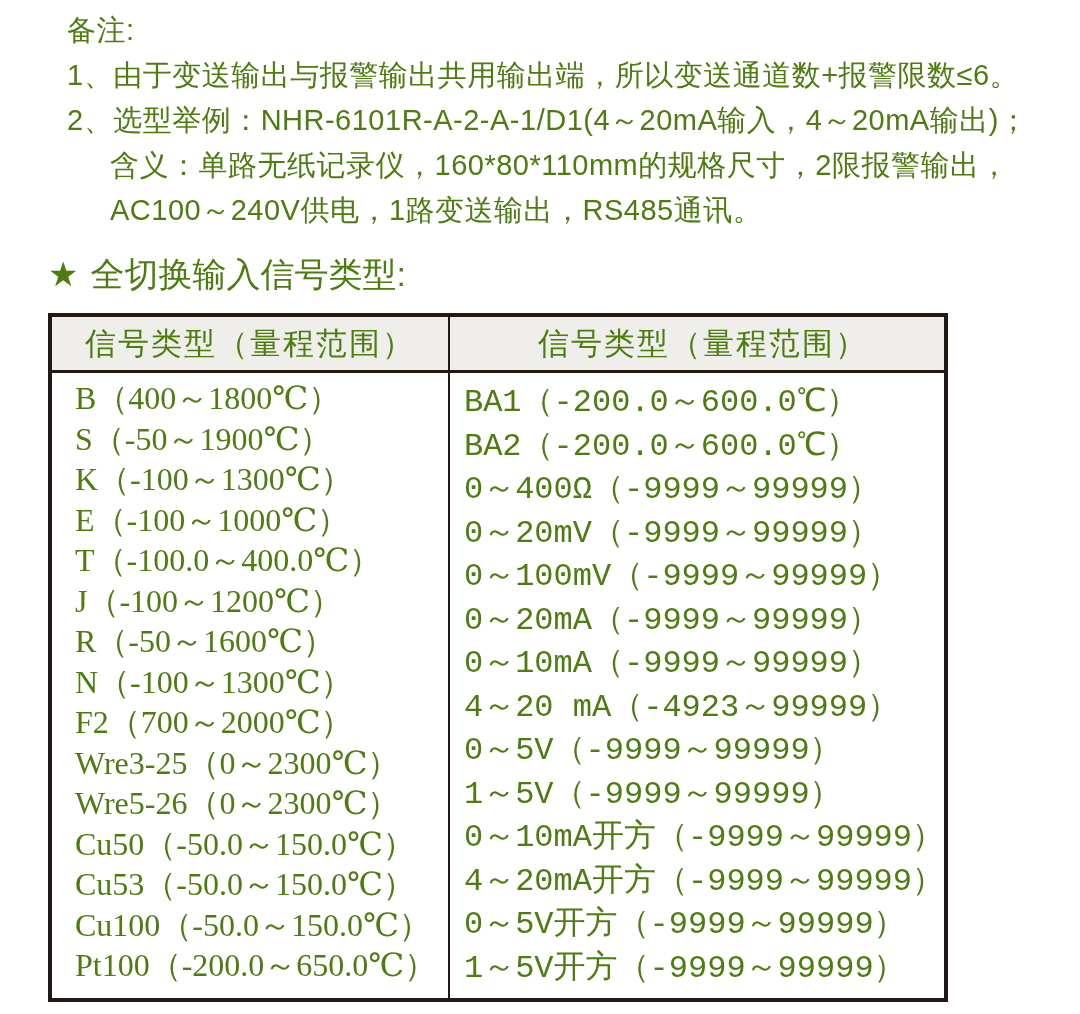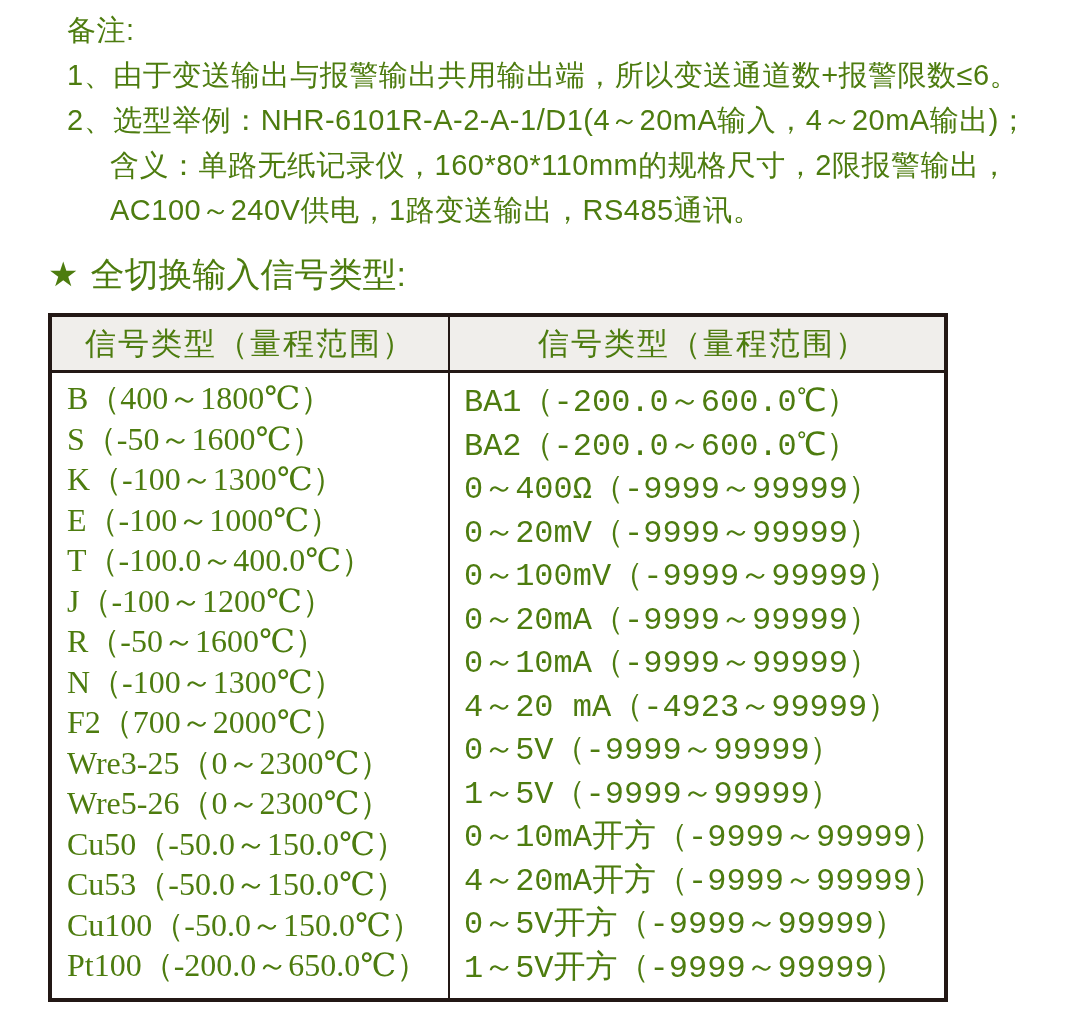--- a/index.html
+++ b/index.html
@@ -68,20 +68,21 @@
     width: 398px;
     border-right: 2px solid #231815;
   }
   .th-right { flex: 1; }
   .tbody { display: flex; }
   .col { box-sizing: border-box; }
   .col-left {
     width: 398px;
     border-right: 2px solid #231815;
     padding: 5px 0 8px 15px;
+    margin-left: 8px;
   }
   .col-right {
     flex: 1;
     padding: 8px 0 8px 14px;
   }
   .row {
     font-size: 32px;
     white-space: nowrap;
   }
   .col-left .row  { line-height: 40.5px; }
@@ -105,21 +106,21 @@
   </div>
 
   <div class="signal-table">
     <div class="thead">
       <div class="th th-left">信号类型（量程范围）</div>
       <div class="th th-right">信号类型（量程范围）</div>
     </div>
     <div class="tbody">
       <div class="col col-left" id="col-left">
           <div class="row">B（400～1800℃）</div>
-          <div class="row">S（-50～1600℃）</div>
+          <div class="row">S（-50～1900℃）</div>
           <div class="row">K（-100～1300℃）</div>
           <div class="row">E（-100～1000℃）</div>
           <div class="row">T（-100.0～400.0℃）</div>
           <div class="row">J（-100～1200℃）</div>
           <div class="row">R（-50～1600℃）</div>
           <div class="row">N（-100～1300℃）</div>
           <div class="row">F2（700～2000℃）</div>
           <div class="row">Wre3-25（0～2300℃）</div>
           <div class="row">Wre5-26（0～2300℃）</div>
           <div class="row">Cu50（-50.0～150.0℃）</div>

